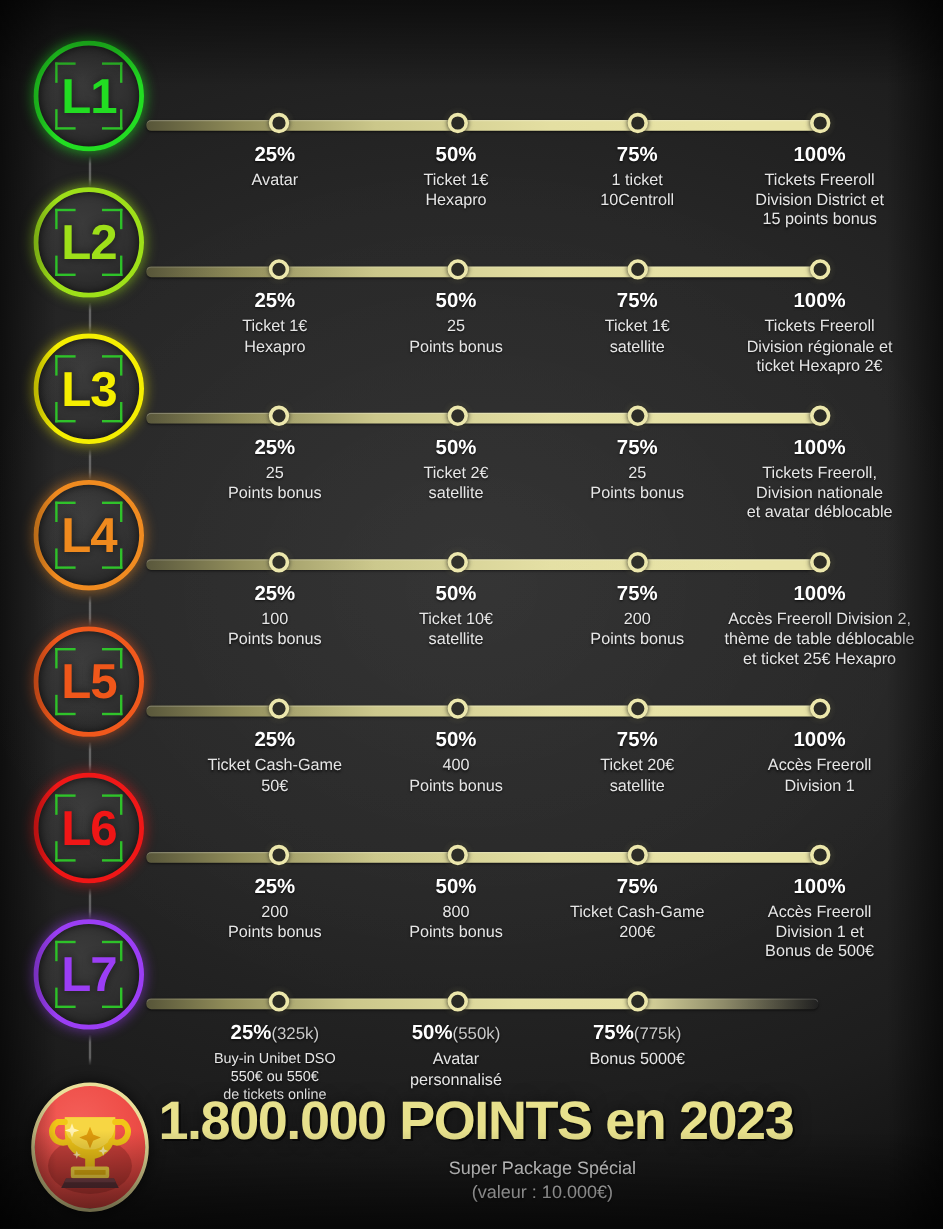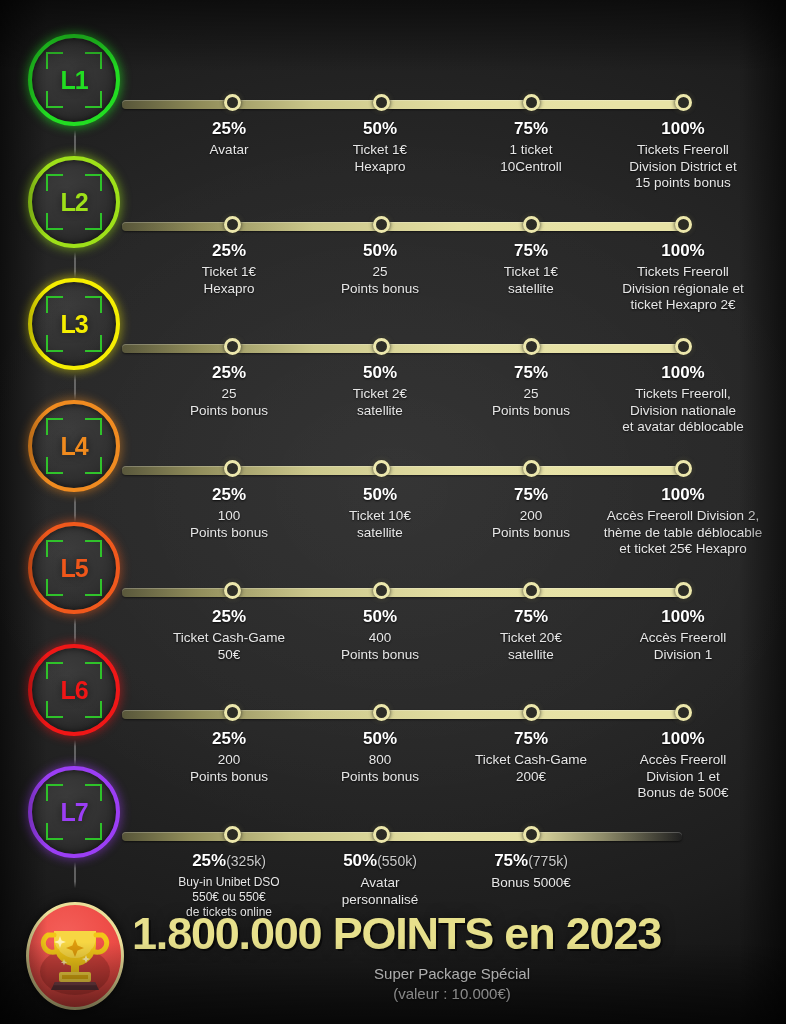--- a/index.html
+++ b/index.html
@@ -47,21 +47,21 @@
     box-shadow:0 0 10px 2px var(--g), inset 0 0 7px 0 rgba(0,0,0,0.65);
   }
   .badge .brackets{position:absolute;left:50%;top:50%;width:56px;height:56px;margin:-28px 0 0 -28px;}
   .badge .brackets i{position:absolute;width:15px;height:15px;border:2.5px solid #2ec229;}
   .badge .brackets i.tl{left:0;top:0;border-right:none;border-bottom:none;}
   .badge .brackets i.tr{right:0;top:0;border-left:none;border-bottom:none;}
   .badge .brackets i.bl{left:0;bottom:0;border-right:none;border-top:none;}
   .badge .brackets i.br{right:0;bottom:0;border-left:none;border-top:none;}
   .badge .lvl{
     position:relative;z-index:2;
-    font-size:25px;font-weight:bold;letter-spacing:-1px;
+    font-size:41px;font-weight:bold;letter-spacing:-1px;
     color:var(--c);
     font-family:"Liberation Sans","DejaVu Sans",sans-serif;
     text-shadow:0 0 8px rgba(0,0,0,0.55);
   }
 
   
   .track{position:absolute;left:122px;top:0;width:610px;height:122px;}
   .bar{
     position:absolute;left:0;top:66px;height:9px;width:562px;border-radius:4px;
     background:linear-gradient(to right,

